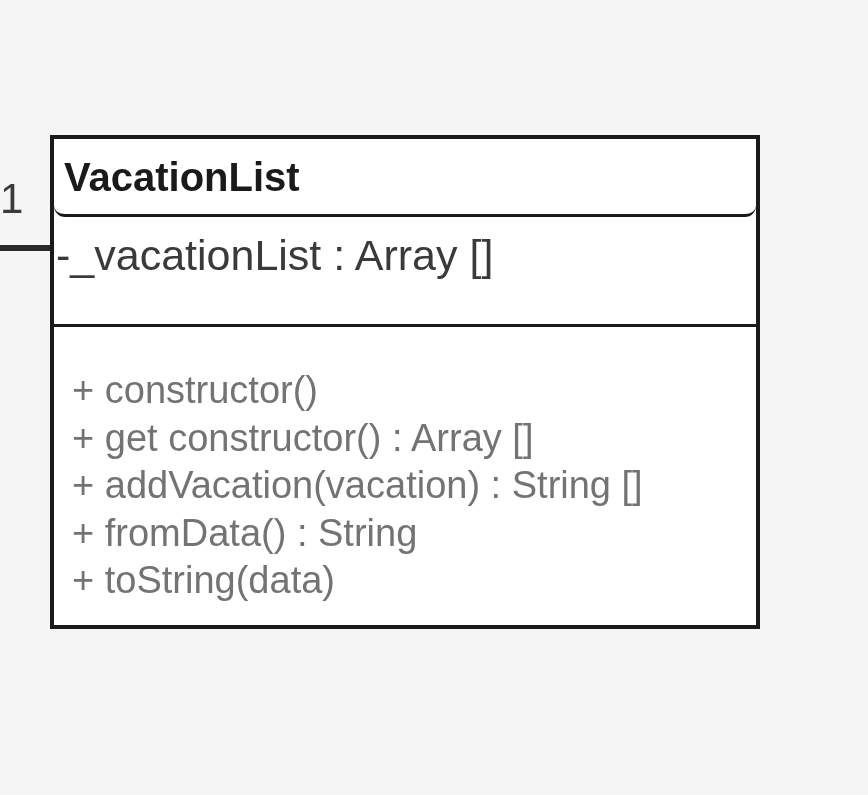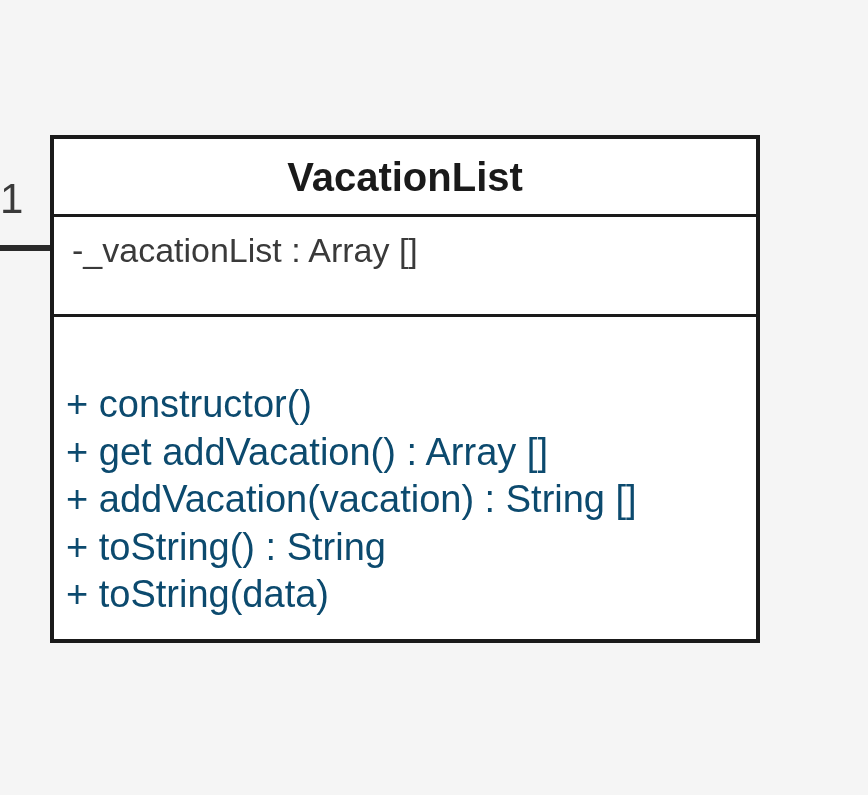--- a/index.html
+++ b/index.html
@@ -35,57 +35,57 @@
       font-size: 42px;
       color: #3a3a3a;
       font-weight: 400;
     }
     .uml-class {
       border: 4px solid #1a1a1a;
       background: #ffffff;
       width: 710px;
     }
     .uml-title {
-      text-align: center;
+      text-align: left;
       padding: 16px 10px 14px 10px;
       border-bottom: 3px solid #1a1a1a;
       font-weight: bold;
       font-size: 40px;
       color: #1a1a1a;
+      border-radius: 11px;
     }
     .uml-attributes {
-      padding: 14px 18px 44px 18px;
+      padding: 14px 18px 44px 2px;
       border-bottom: 3px solid #1a1a1a;
-      font-size: 34px;
+      font-size: 43px;
       color: #3a3a3a;
     }
     .uml-operations {
-      padding: 40px 18px 20px 12px;
+      padding: 40px 18px 20px 18px;
       font-size: 38px;
-      color: #0c4a6e;
+      color: #737373;
       line-height: 1.25;
-      margin-top: 24px;
     }
     .uml-row {
       white-space: nowrap;
     }
   </style>
 </head>
 <body>
 
 <div class="multiplicity">1</div>
 <div class="connector-line"></div>
 
 <div class="uml-container">
   <div class="uml-class">
     <div class="uml-title">VacationList</div>
     <div class="uml-attributes">
       <div class="uml-row">-_vacationList : Array []</div>
     </div>
     <div class="uml-operations">
       <div class="uml-row">+ constructor()</div>
-      <div class="uml-row">+ get addVacation() : Array []</div>
+      <div class="uml-row">+ get constructor() : Array []</div>
       <div class="uml-row">+ addVacation(vacation) : String []</div>
-      <div class="uml-row">+ toString() : String</div>
+      <div class="uml-row">+ fromData() : String</div>
       <div class="uml-row">+ toString(data)</div>
     </div>
   </div>
 </div>
 
 </body></html>

